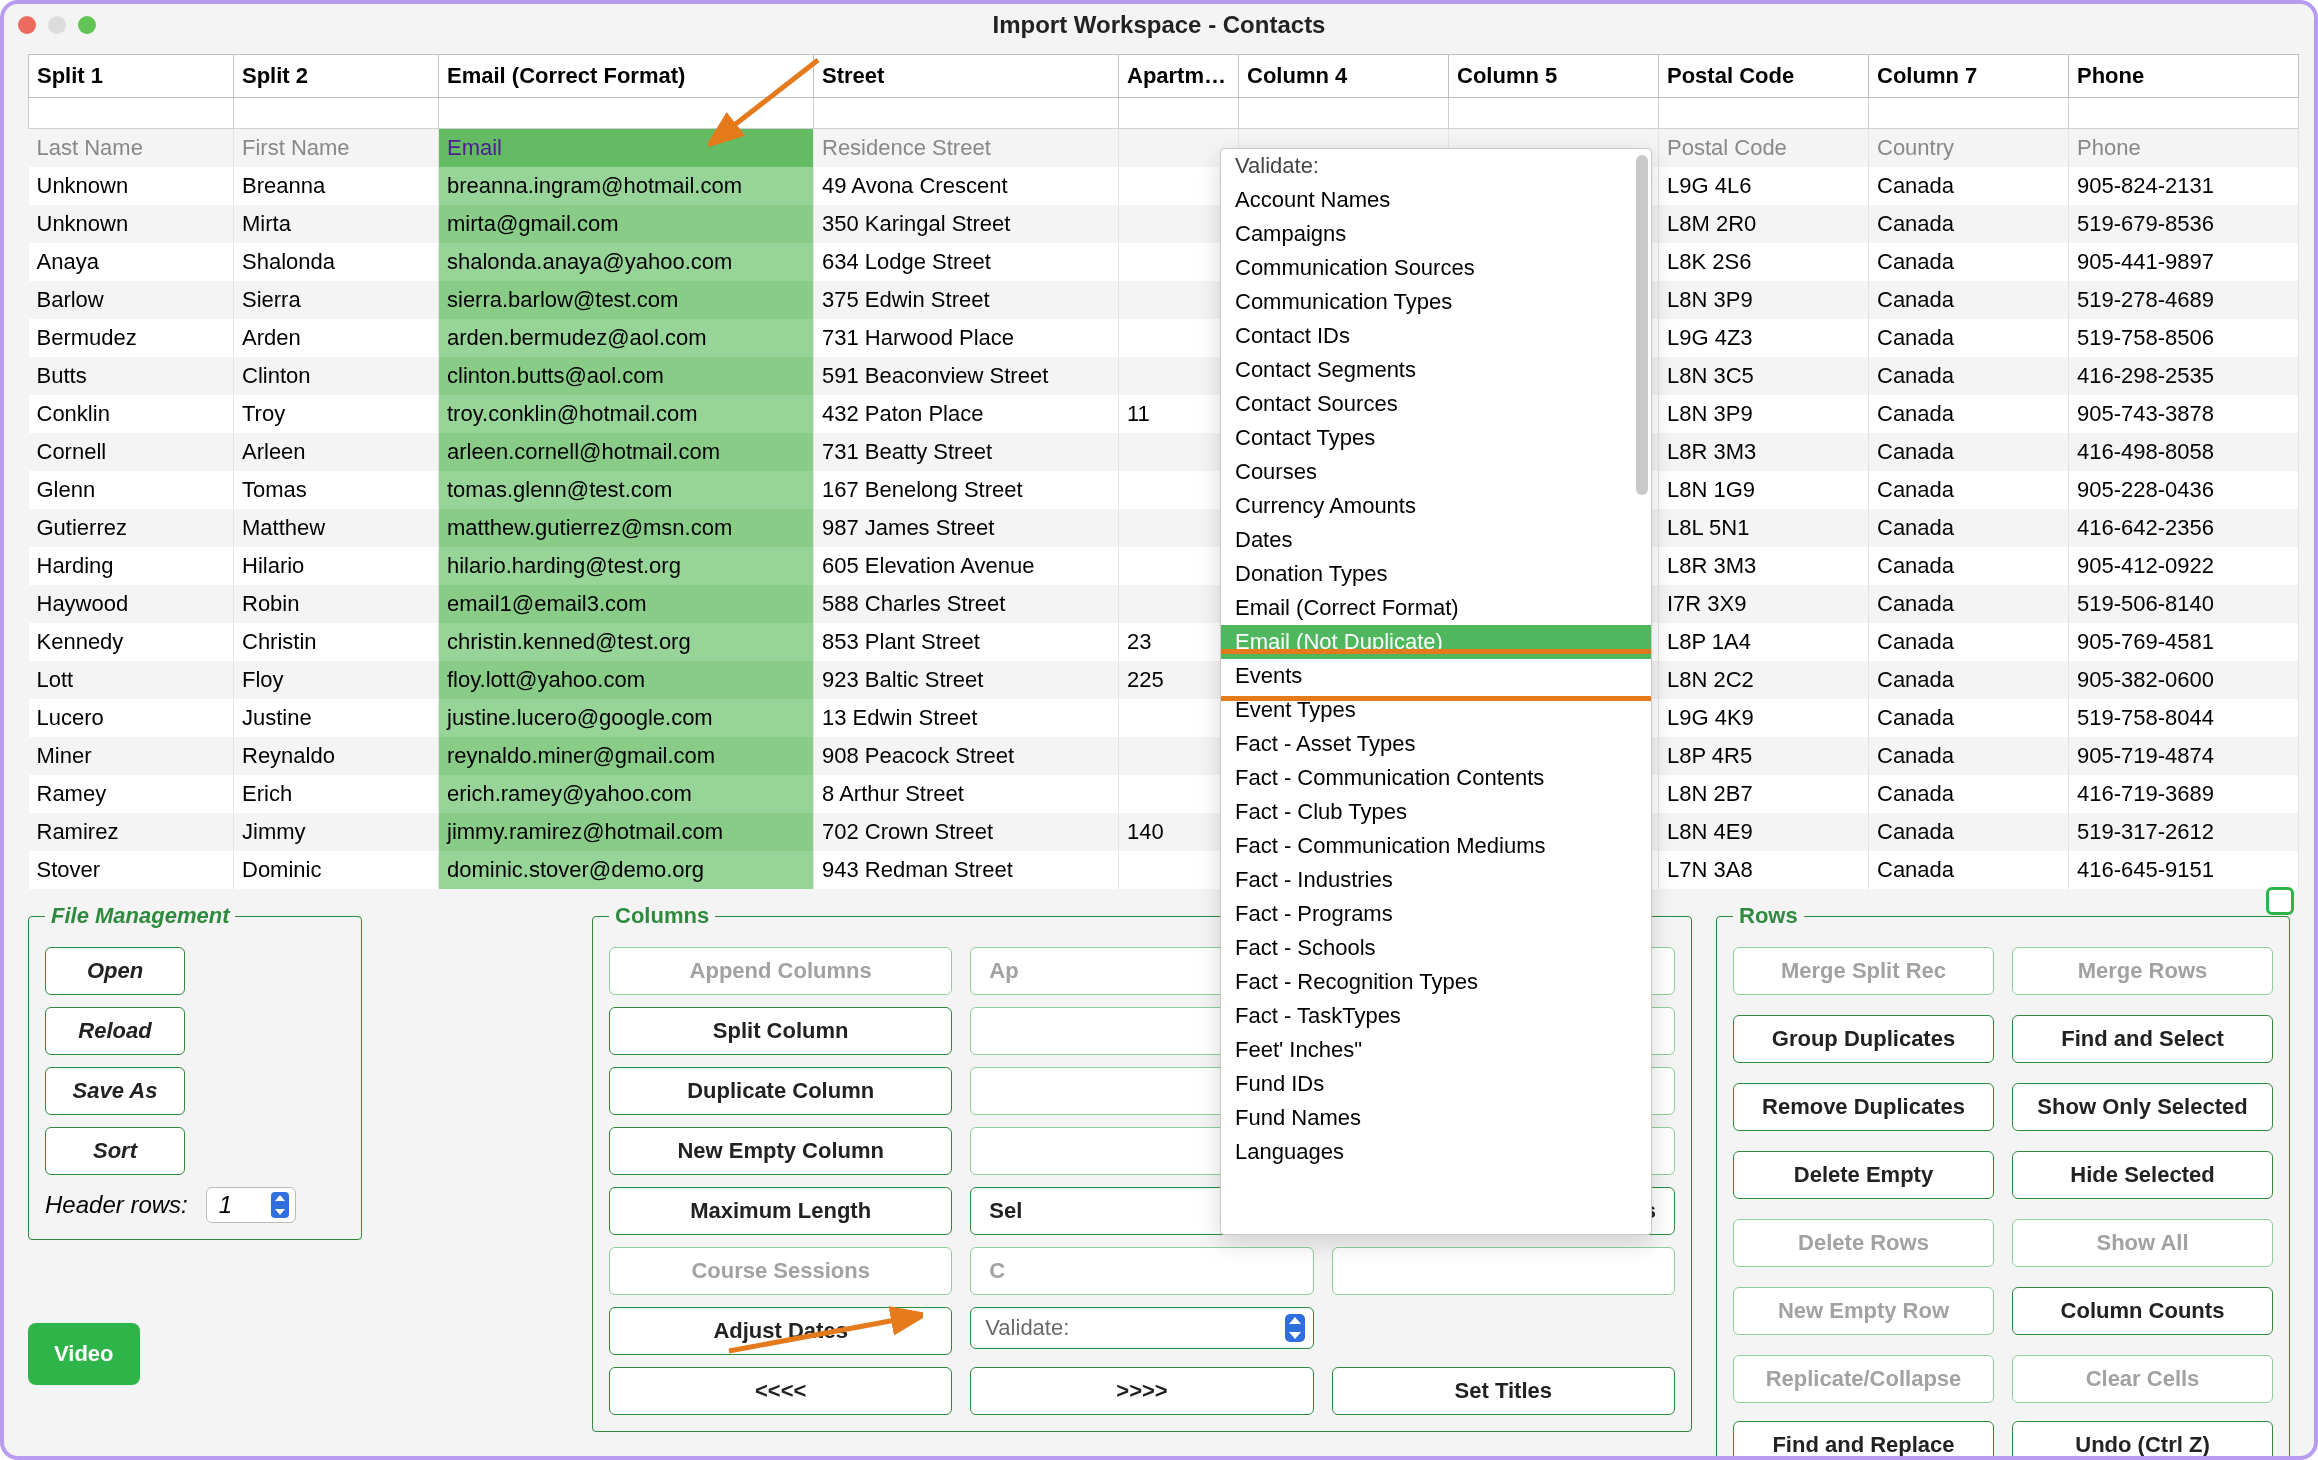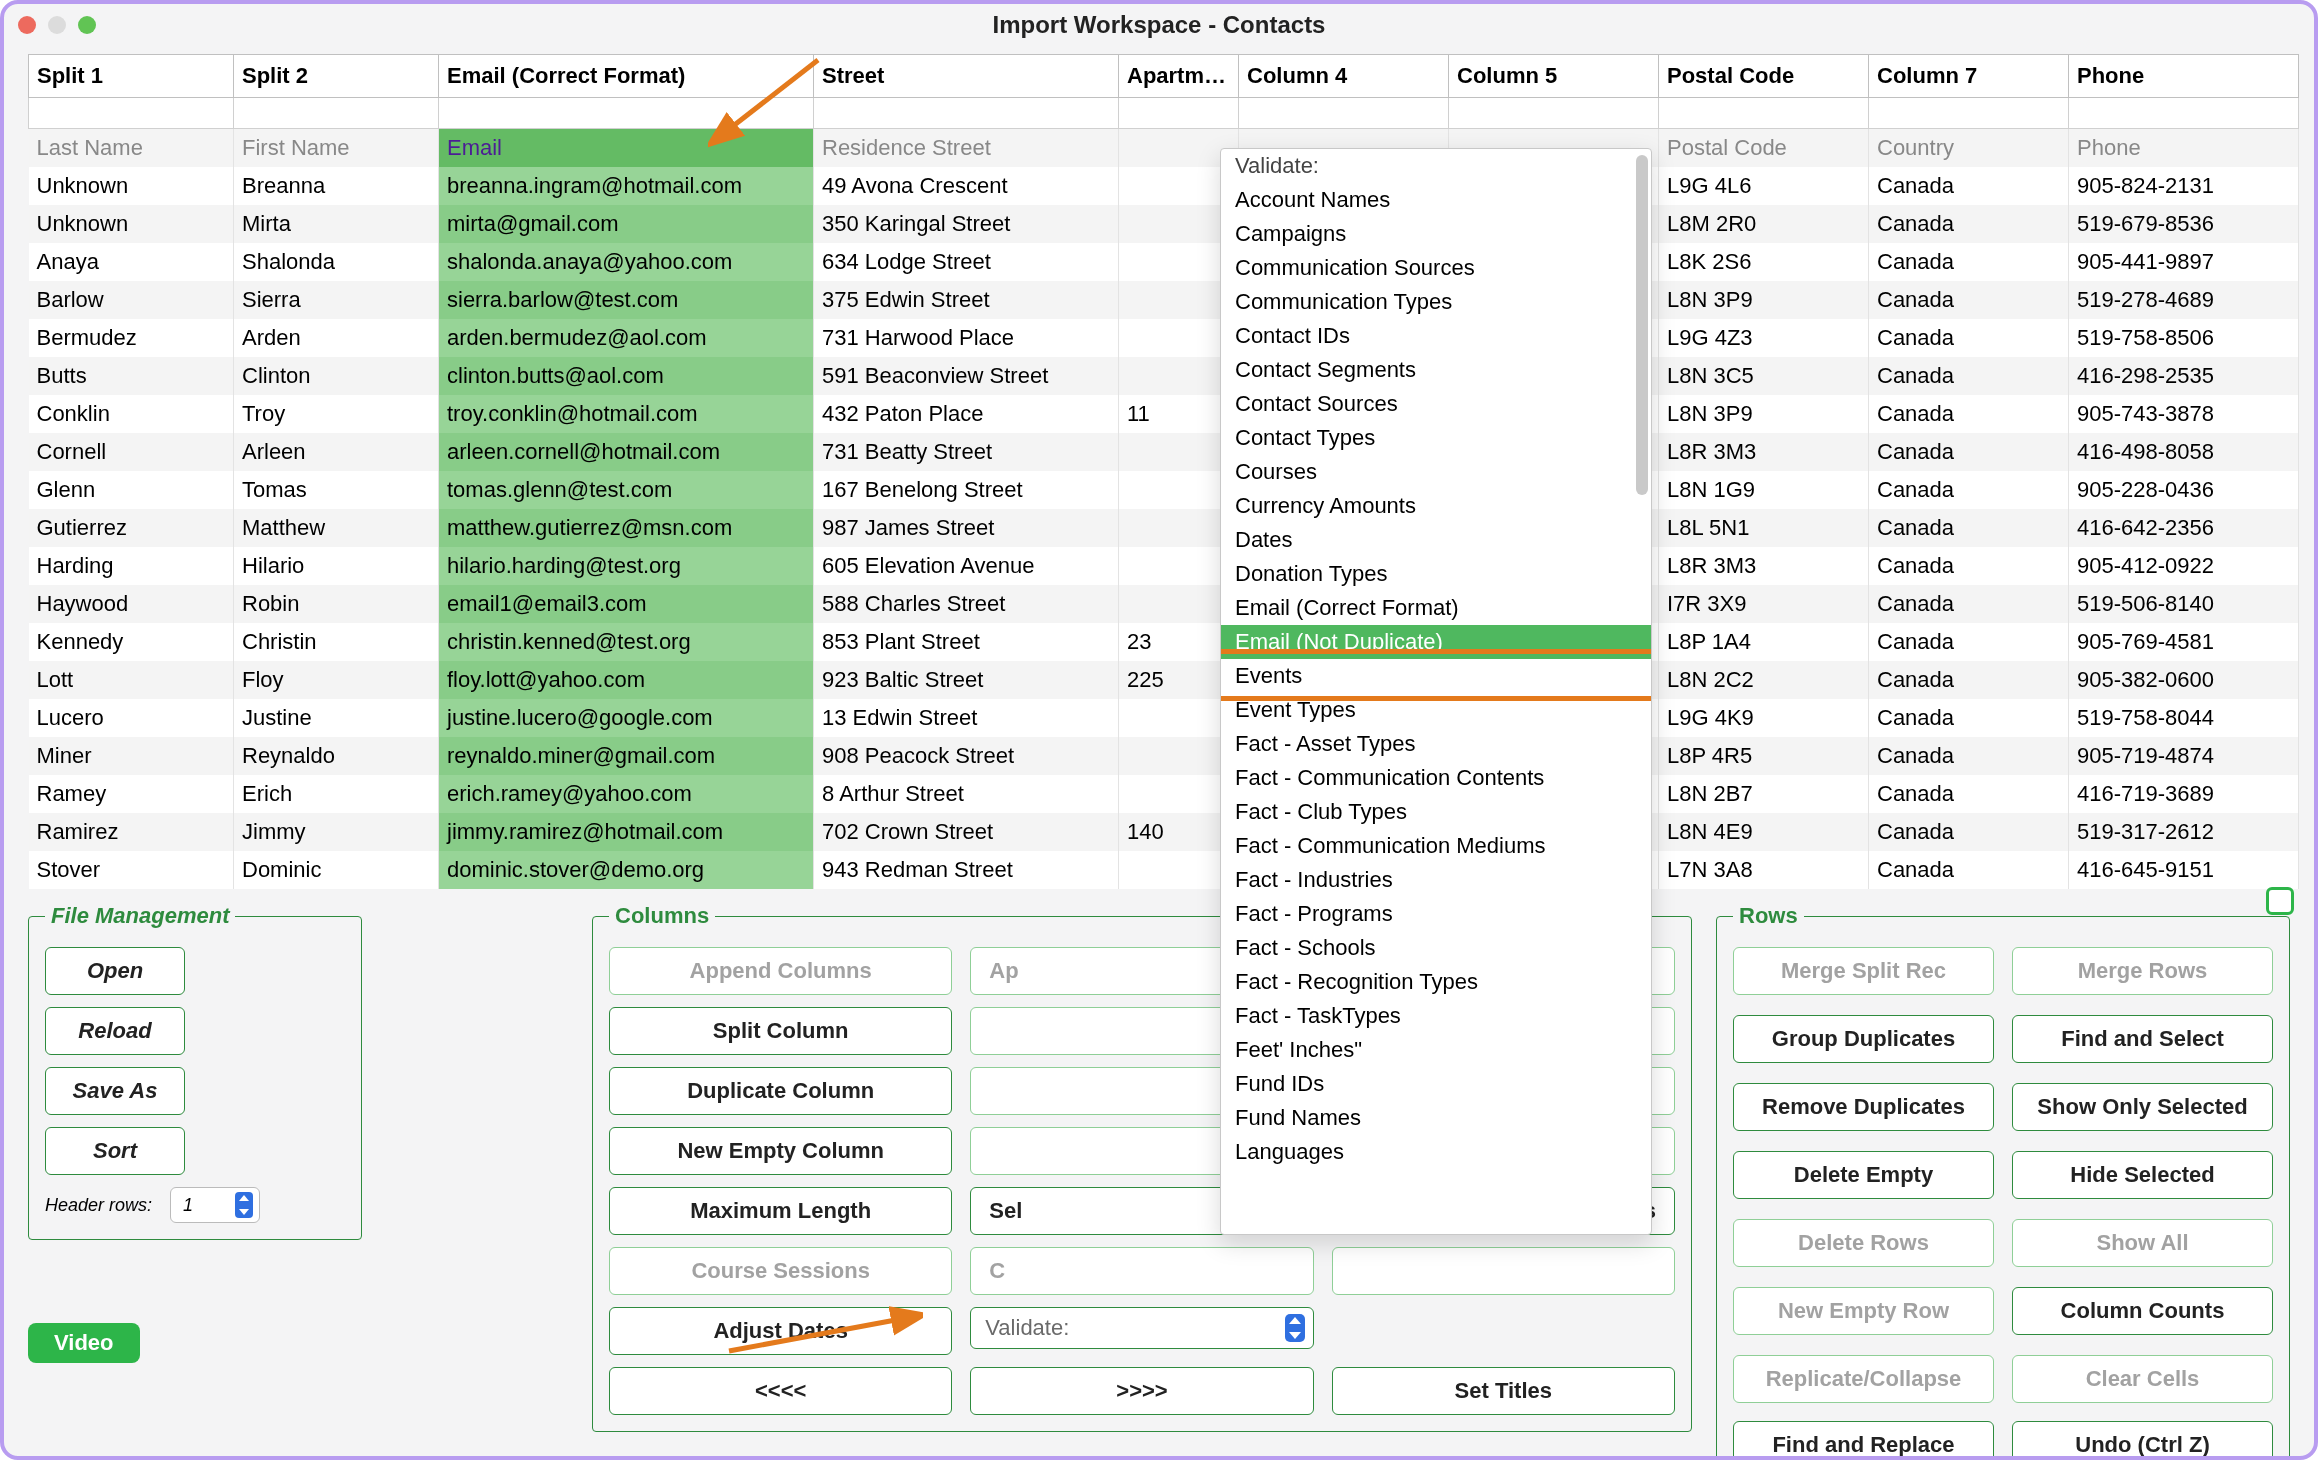--- a/index.html
+++ b/index.html
@@ -83,24 +83,24 @@
   fieldset>legend{
     color:var(--green);font-size:22px;font-weight:600;padding:0 6px;
   }
   .btn{
     display:flex;align-items:center;justify-content:center;
     border:1.5px solid var(--green);border-radius:6px;
     background:#fff;height:46px;font-size:22px;font-weight:600;color:#222;
     cursor:pointer;user-select:none;
   }
   .btn.disabled{color:#a2a2a2;border-color:#8fcf97;cursor:default;}
-  .btn.pill{background:var(--green-bright);color:#fff;border:none;border-radius:8px;height:38px;padding:1px 26px;font-weight:700;}
+  .btn.pill{background:var(--green-bright);color:#fff;border:none;border-radius:8px;height:38px;padding:12px 26px;font-weight:700;}
   .fm-box{width:300px;font-style:italic;}
   .fm-box .btn{width:138px;margin-bottom:12px;}
-  .hdr-rows{display:flex;align-items:center;gap:18px;margin-top:8px;font-size:18px;}
+  .hdr-rows{display:flex;align-items:center;gap:18px;margin-top:8px;font-size:24px;}
   .stepper{
     width:70px;height:34px;border:1px solid #bbb;border-radius:6px;
     display:flex;align-items:center;justify-content:space-between;padding:0 6px 0 12px;background:#fff;
   }
   .step-arrows{width:18px;height:26px;background:#2f6fe0;border-radius:4px;position:relative;}
   .step-arrows::before,.step-arrows::after{content:"";position:absolute;left:4px;border-left:5px solid transparent;border-right:5px solid transparent;}
   .step-arrows::before{top:3px;border-bottom:6px solid #fff;}
   .step-arrows::after{bottom:3px;border-top:6px solid #fff;}
 
   .columns-box{flex:1;}

